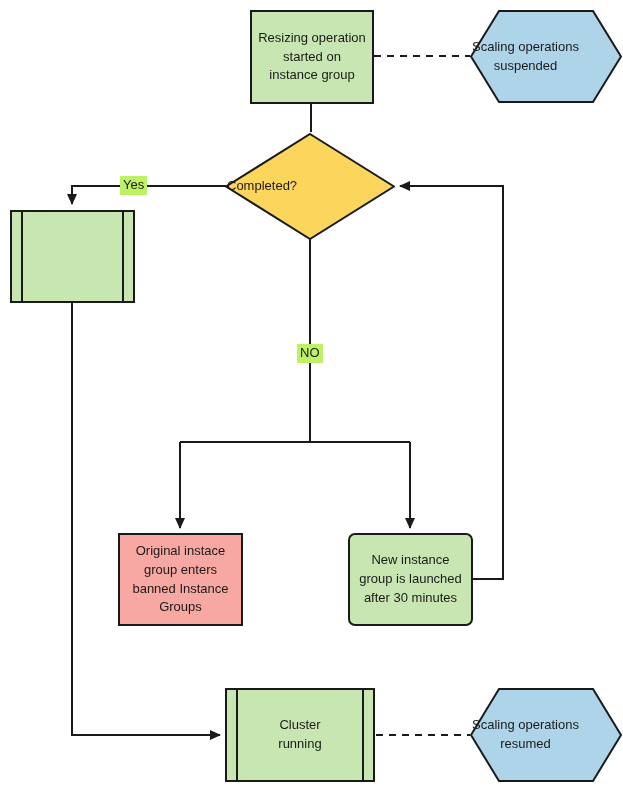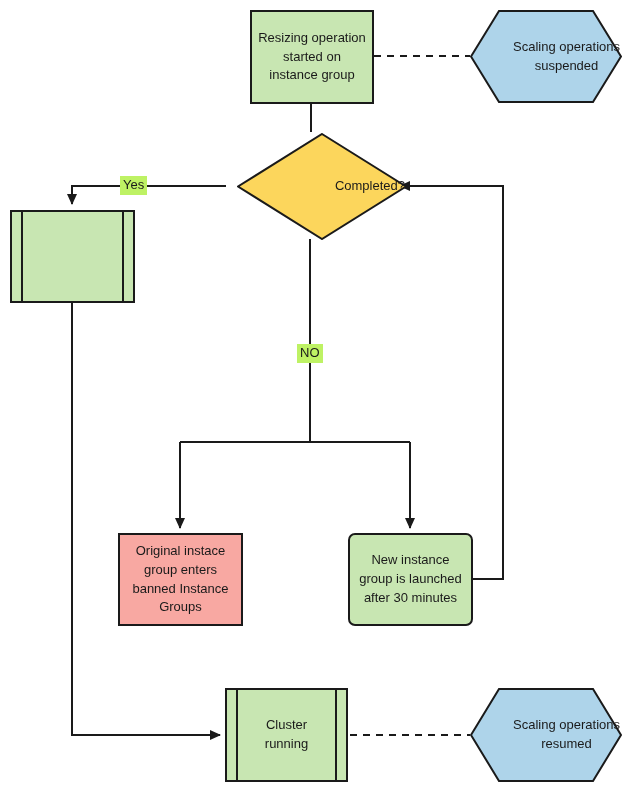--- a/index.html
+++ b/index.html
@@ -31,21 +31,21 @@
     justify-content: center;
     text-align: center;
   }
   .fill-green { background: #c8e6b2; }
   .fill-red   { background: #f8a8a2; }
 
   .shape-node {
     position: absolute;
     display: flex;
     align-items: center;
-    justify-content: flex-end;
+    justify-content: flex-start;
     text-align: center;
   }
   .shape-node svg {
     position: absolute;
     left: 0; top: 0;
     width: 100%; height: 100%;
   }
   .shape-poly { stroke: #1a1a1a; stroke-width: 2; }
 
   .label {
@@ -101,21 +101,21 @@
   </div>
 
   <div class="shape-node" style="left:470px; top:10px; width:152px; height:93px;">
     <svg viewBox="0 0 152 93">
       <polygon class="shape-poly" points="29,1 123,1 151,46.5 123,92 29,92 1,46.5" fill="#aed4ea"></polygon>
     </svg>
     <span class="label">Scaling operations
 suspended</span>
   </div>
 
-  <div class="shape-node" style="left:237px; top:133px; width:170px; height:107px;">
+  <div class="shape-node" style="left:225px; top:133px; width:170px; height:107px;">
     <svg viewBox="0 0 170 107">
       <polygon class="shape-poly" points="85,1 169,53.5 85,106 1,53.5" fill="#fcd65c"></polygon>
     </svg>
     <span class="label">Completed?</span>
   </div>
 
   <div class="node fill-green" style="left:10px; top:210px; width:125px; height:93px;">
     <span class="bar bar-left"></span>
     <span class="bar bar-right"></span>
   </div>
@@ -126,21 +126,21 @@
 banned Instance
 Groups</span>
   </div>
 
   <div class="node fill-green" style="left:348px; top:533px; width:125px; height:93px;border-radius:7px;">
     <span class="label">New instance
 group is launched
 after 30 minutes</span>
   </div>
 
-  <div class="node fill-green" style="left:225px; top:688px; width:123px; height:94px;">
+  <div class="node fill-green" style="left:225px; top:688px; width:150px; height:94px;">
     <span class="bar bar-left"></span>
     <span class="bar bar-right"></span>
     <span class="label">Cluster
 running</span>
   </div>
 
   <div class="shape-node" style="left:470px; top:688px; width:152px; height:94px;">
     <svg viewBox="0 0 152 94">
       <polygon class="shape-poly" points="29,1 123,1 151,47 123,93 29,93 1,47" fill="#aed4ea"></polygon>
     </svg>

